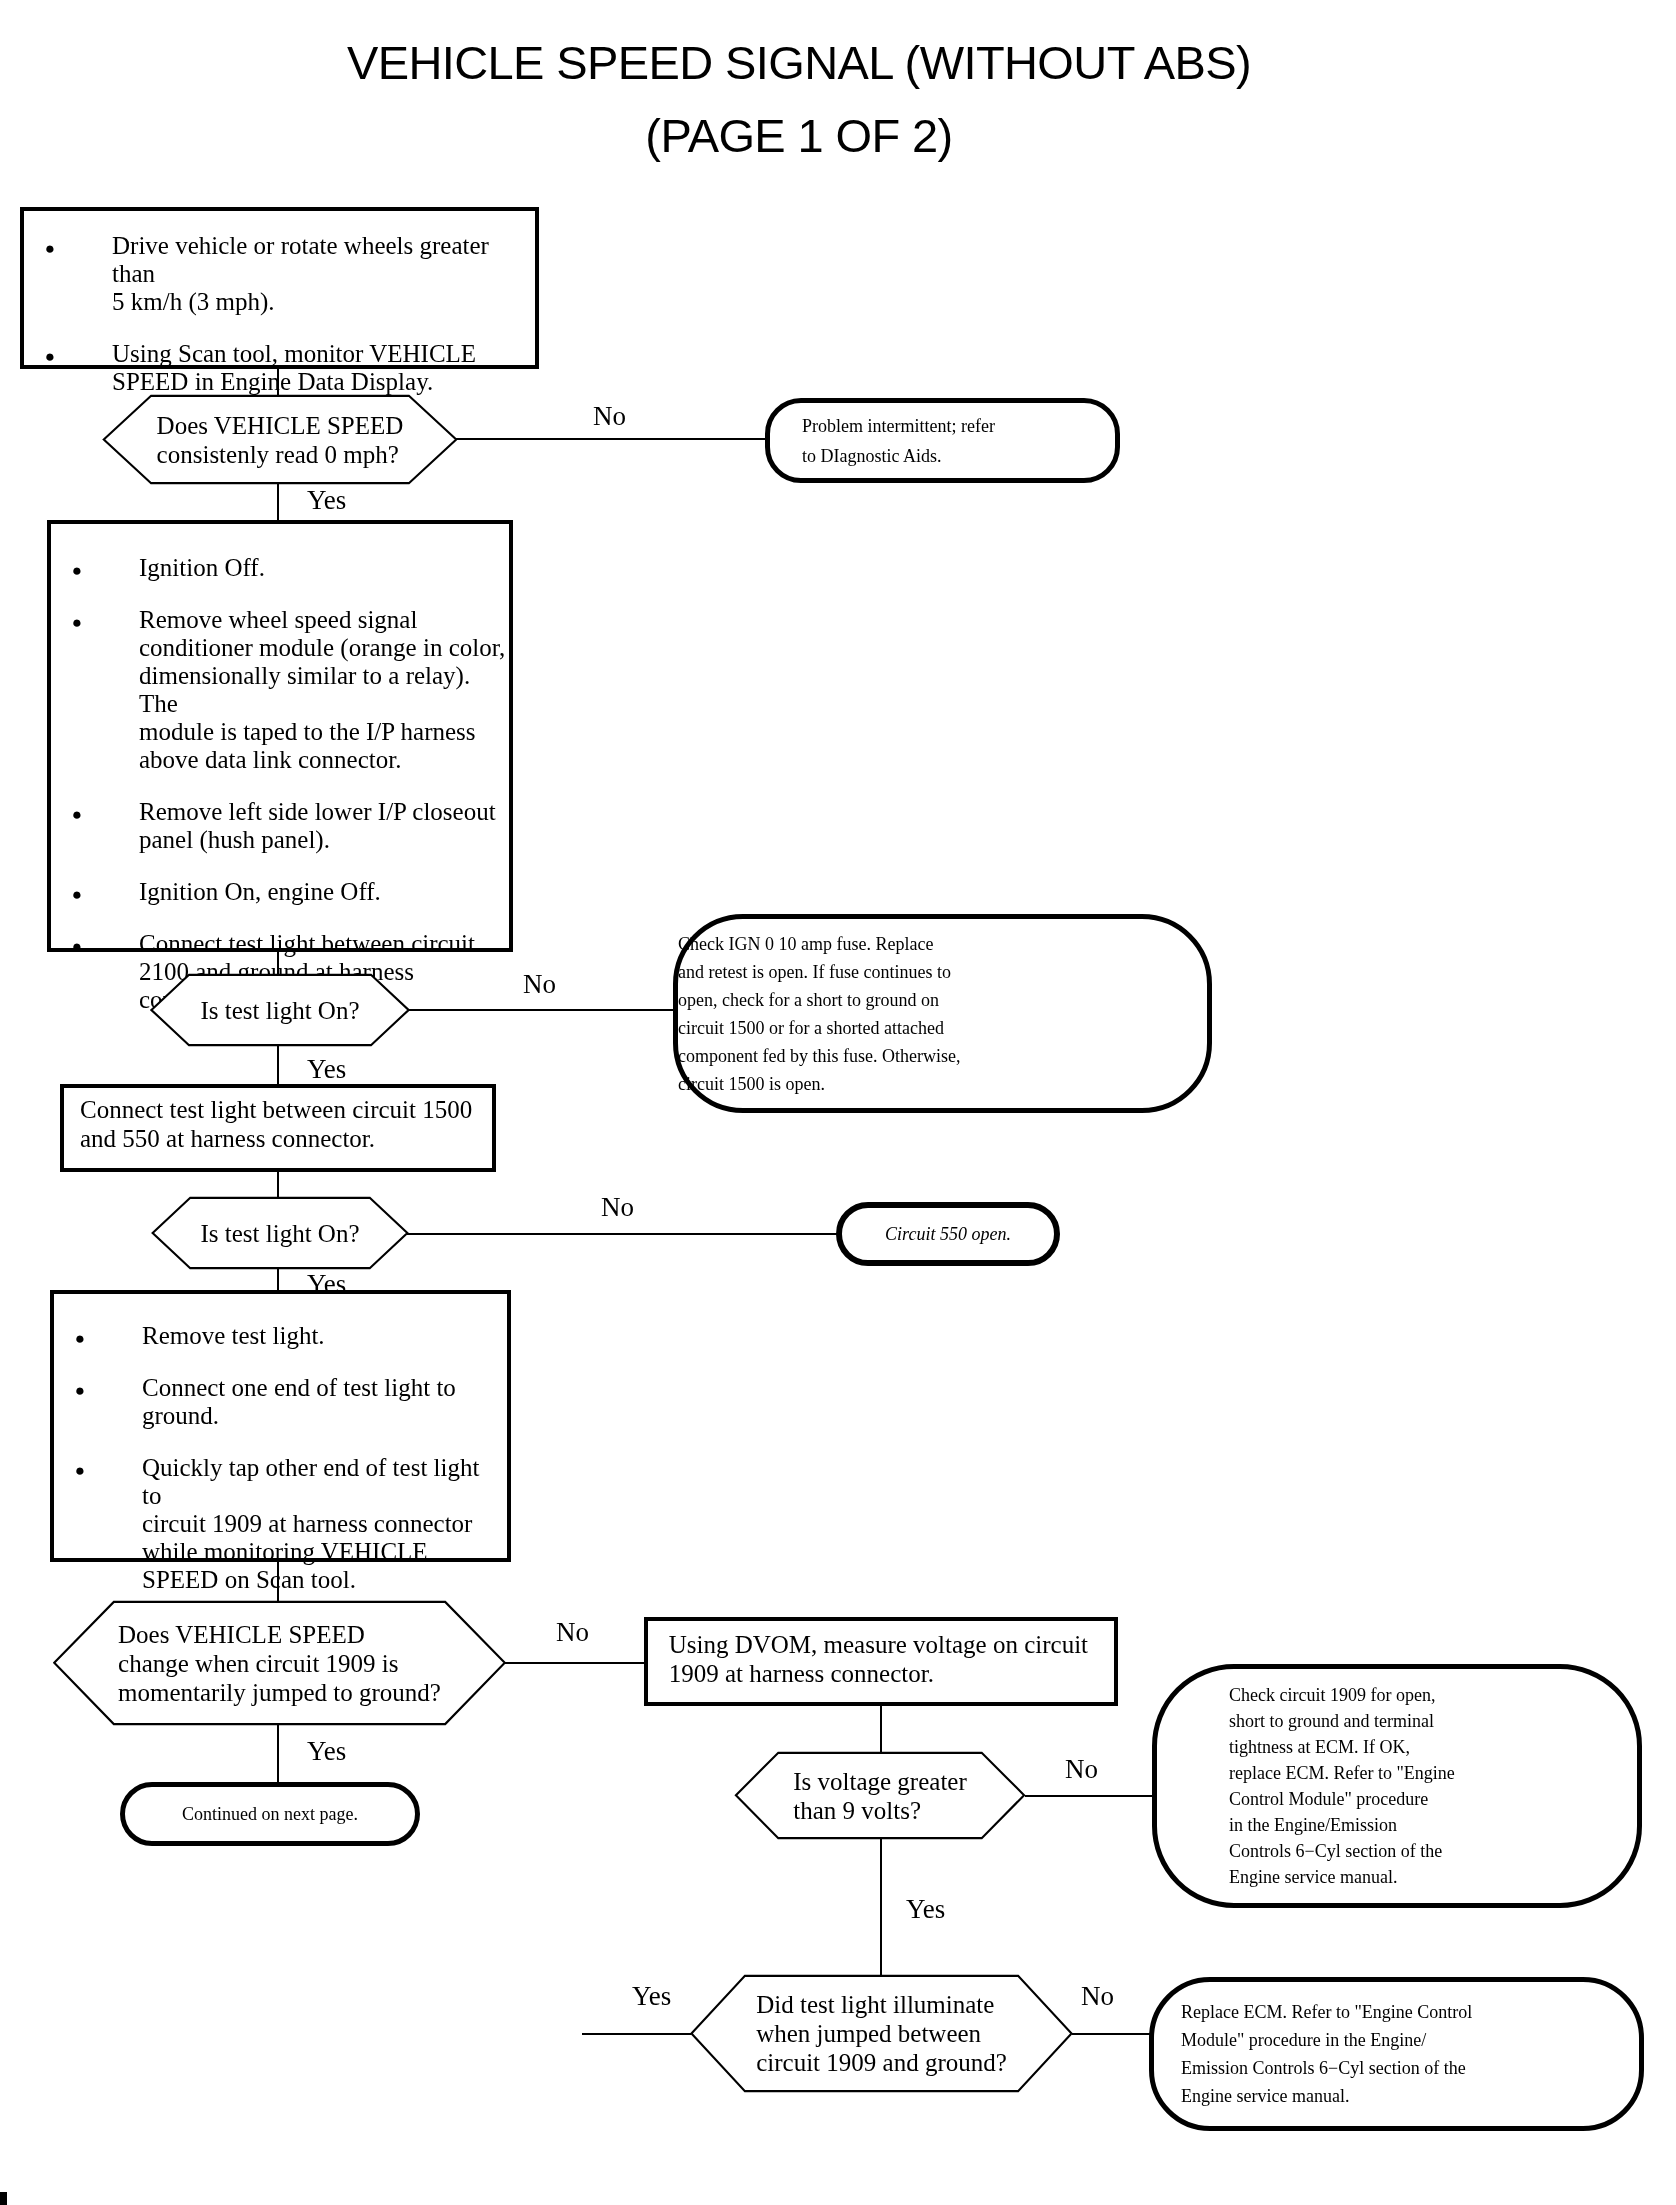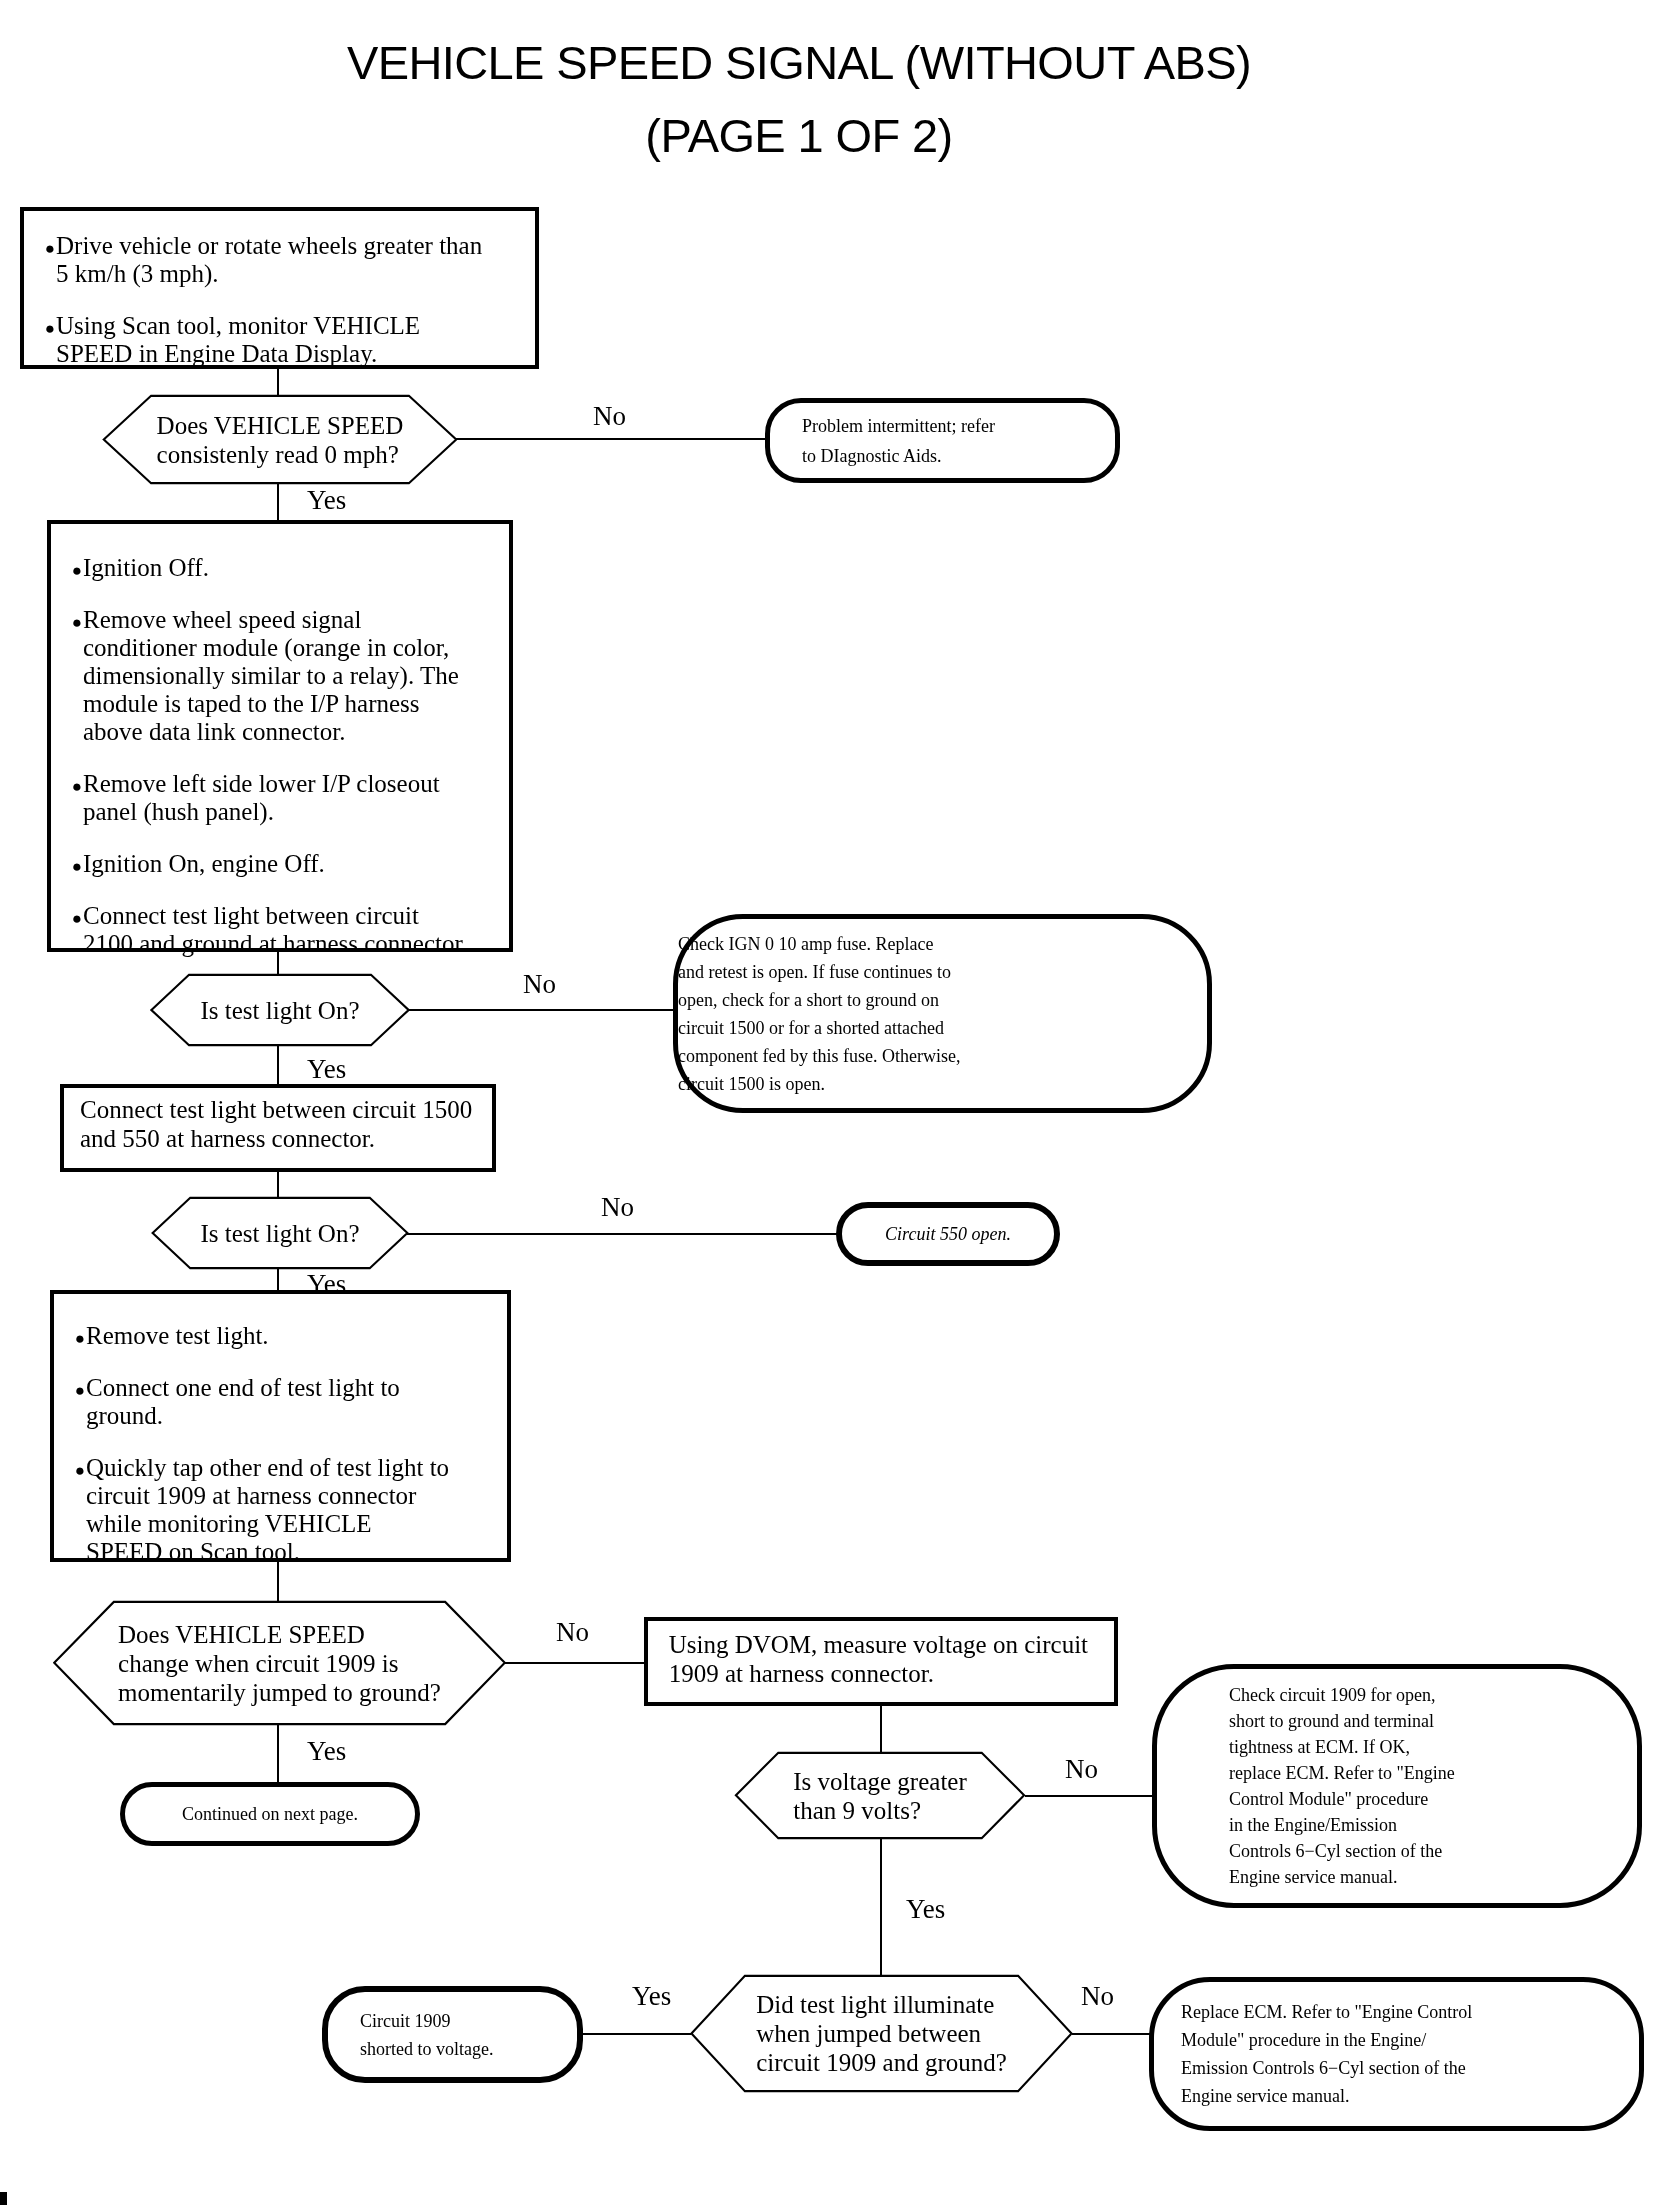--- a/index.html
+++ b/index.html
@@ -17,21 +17,21 @@
   
   .edge-label{position:absolute;font-size:27px;line-height:29px;}
 
   
   .proc{position:absolute;background:#fff;border:4.3px solid #000;box-sizing:border-box;}
   .proc-text{font-size:25px;line-height:29px;white-space:pre-line;}
   .pad-box{display:flex;flex-direction:column;justify-content:center;}
 
   
   ul.bullets{list-style:none;margin:0;padding:0;}
-  ul.bullets li{position:relative;padding-left:32px;font-size:25px;line-height:28px;
+  ul.bullets li{position:relative;padding-left:88px;font-size:25px;line-height:28px;
                 margin-bottom:24px;white-space:pre-line;}
   ul.bullets li:last-child{margin-bottom:0;}
   ul.bullets li::before{content:"●";position:absolute;left:20.7px;top:3px;font-size:17px;}
 
   
   .round{position:absolute;background:#fff;border:5.5px solid #000;box-sizing:border-box;
          display:flex;flex-direction:column;justify-content:center;}
   .round-text{font-size:18px;line-height:28px;white-space:pre-line;}
 
   
@@ -203,24 +203,20 @@
     <div class="round-text" style="line-height:26px;">Check circuit 1909 for open,
 short to ground and terminal
 tightness at ECM. If OK,
 replace ECM. Refer to "Engine
 Control Module" procedure
 in the Engine/Emission
 Controls 6−Cyl section of the
 Engine service manual.</div>
   </div>
 
-  <div class="round" style="left:322px;top:1986px;width:261px;height:97px;border-radius:43px;border-width:6.7px;padding-left:32px;">
-    <div class="round-text">Circuit 1909
-shorted to voltage.</div>
-  </div>
 
   <div class="round" style="left:1149px;top:1977px;width:495px;height:154px;border-radius:61px;padding-left:27px;">
     <div class="round-text">Replace ECM. Refer to "Engine Control
 Module" procedure in the Engine/
 Emission Controls 6−Cyl section of the
 Engine service manual.</div>
   </div>
 
   <div class="artifact" style="left:0;top:2192px;width:7.3px;height:13.4px;"></div>
 

